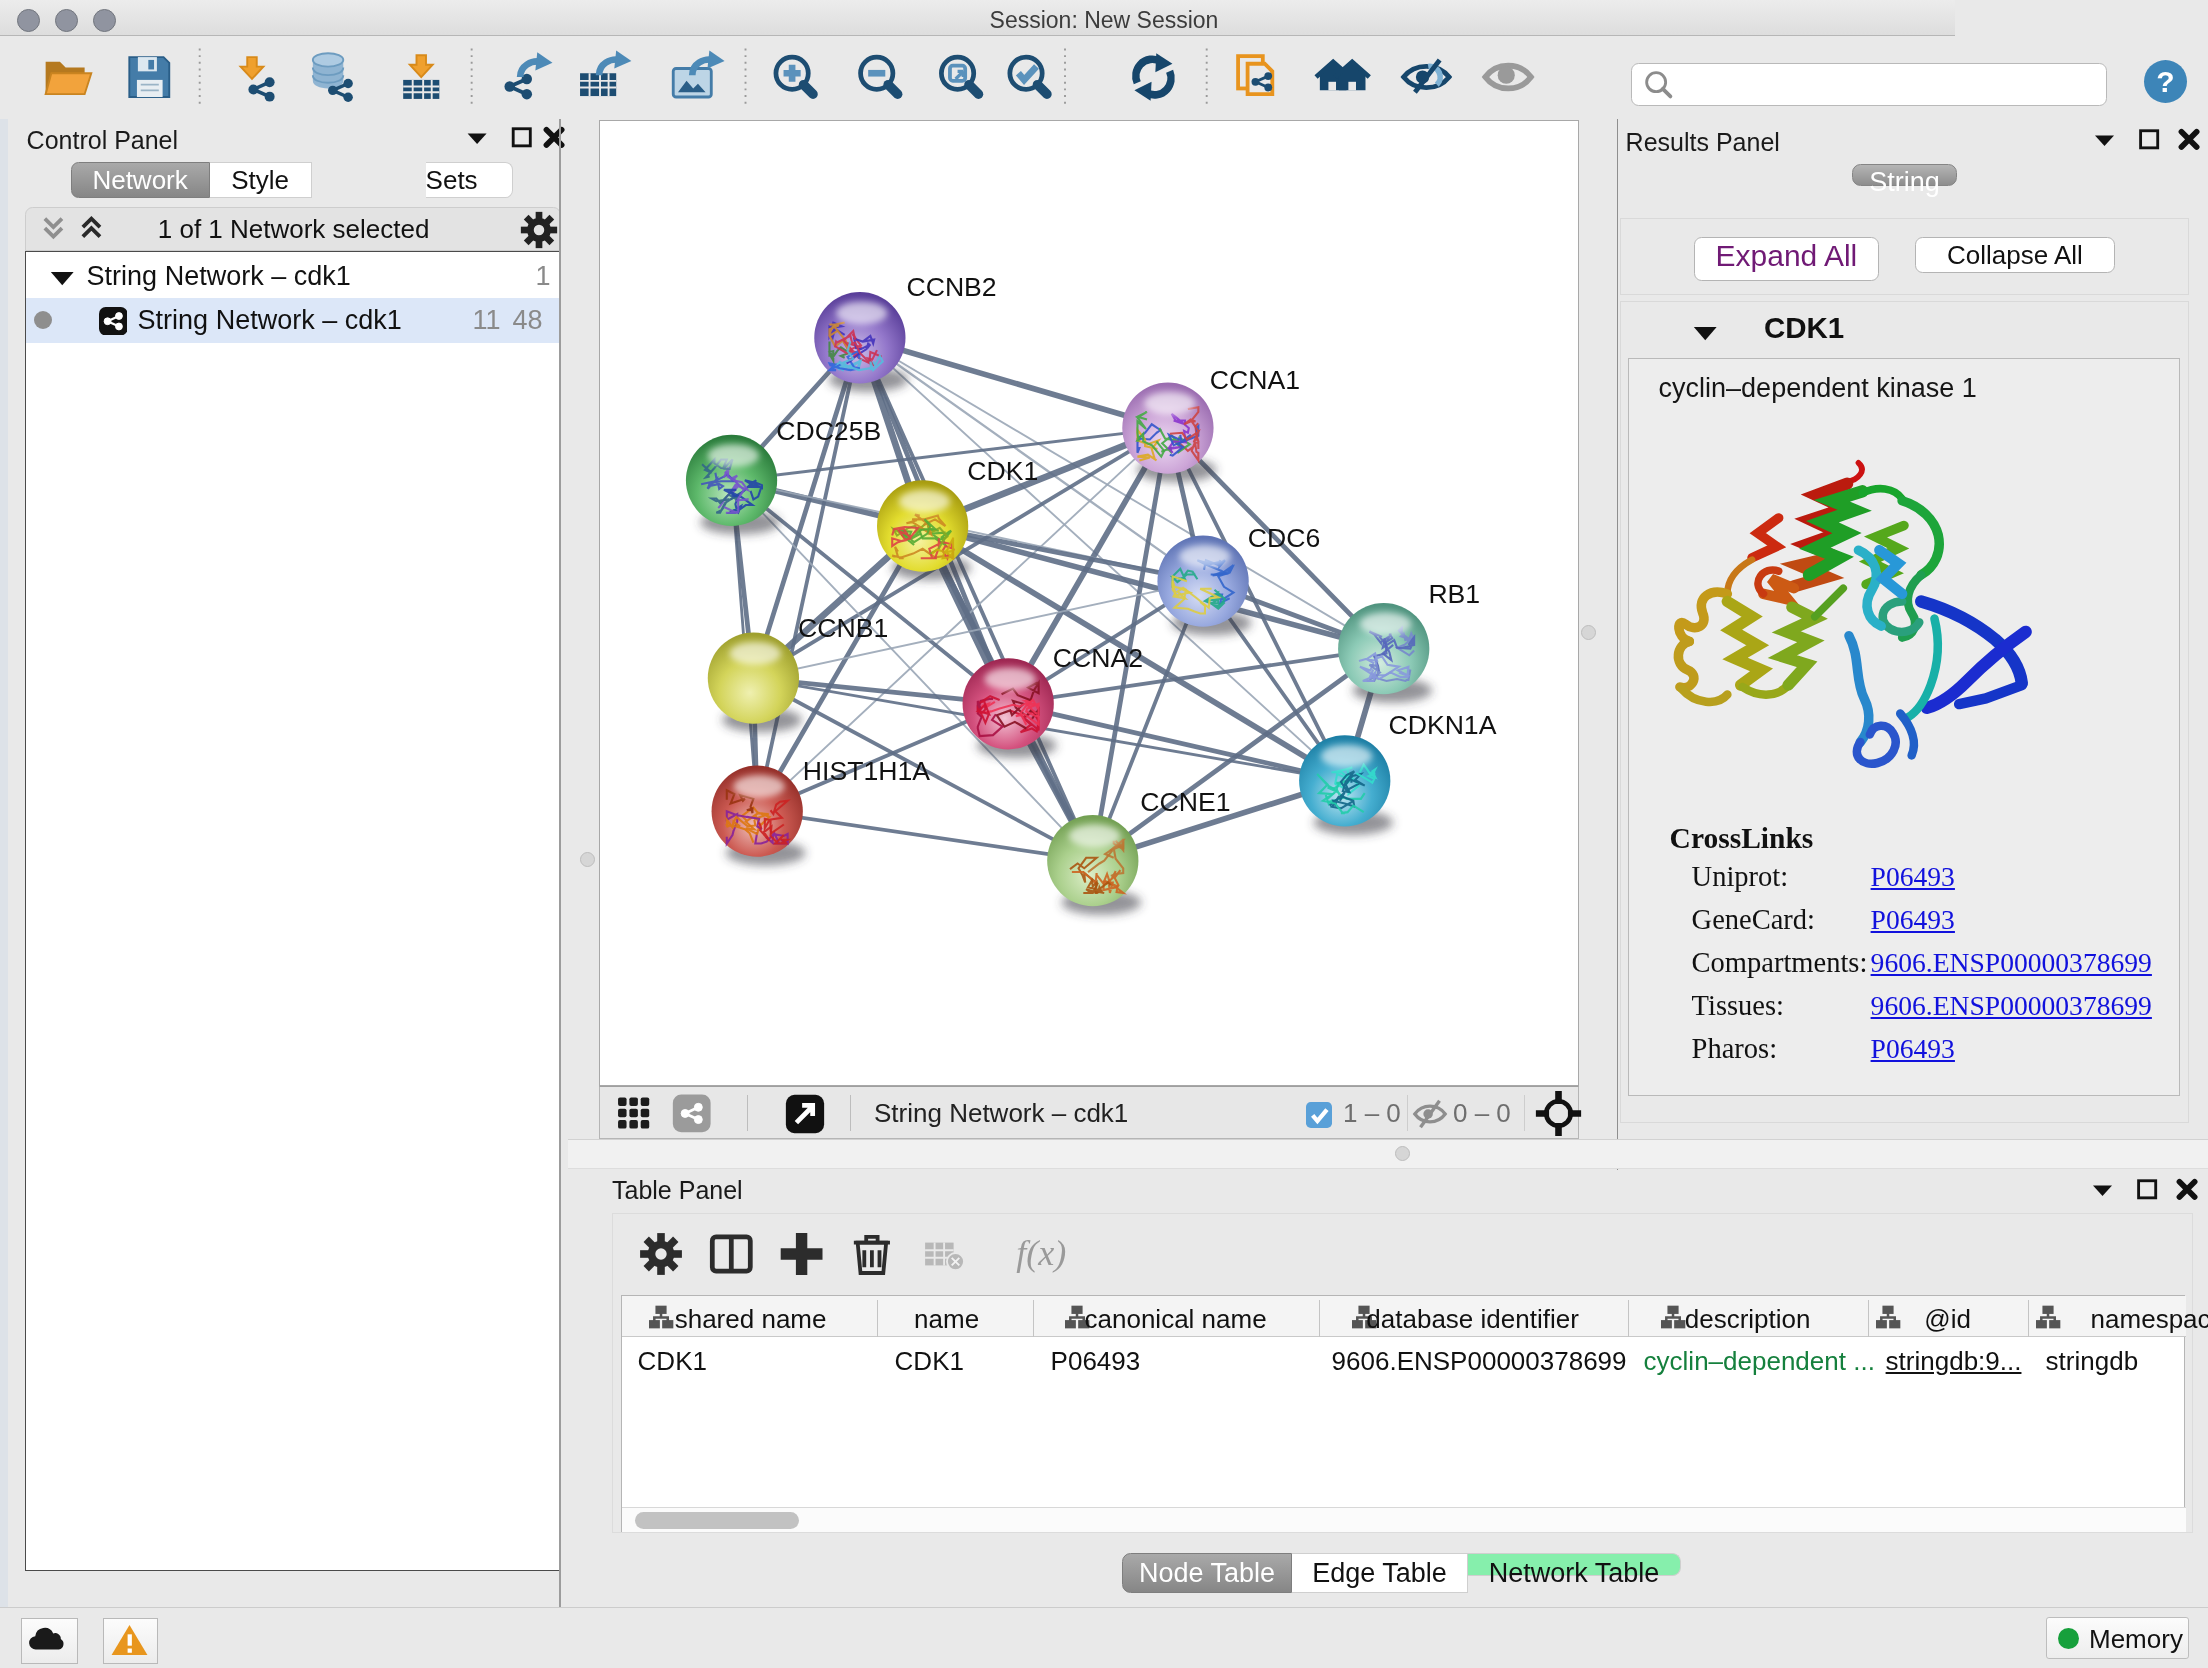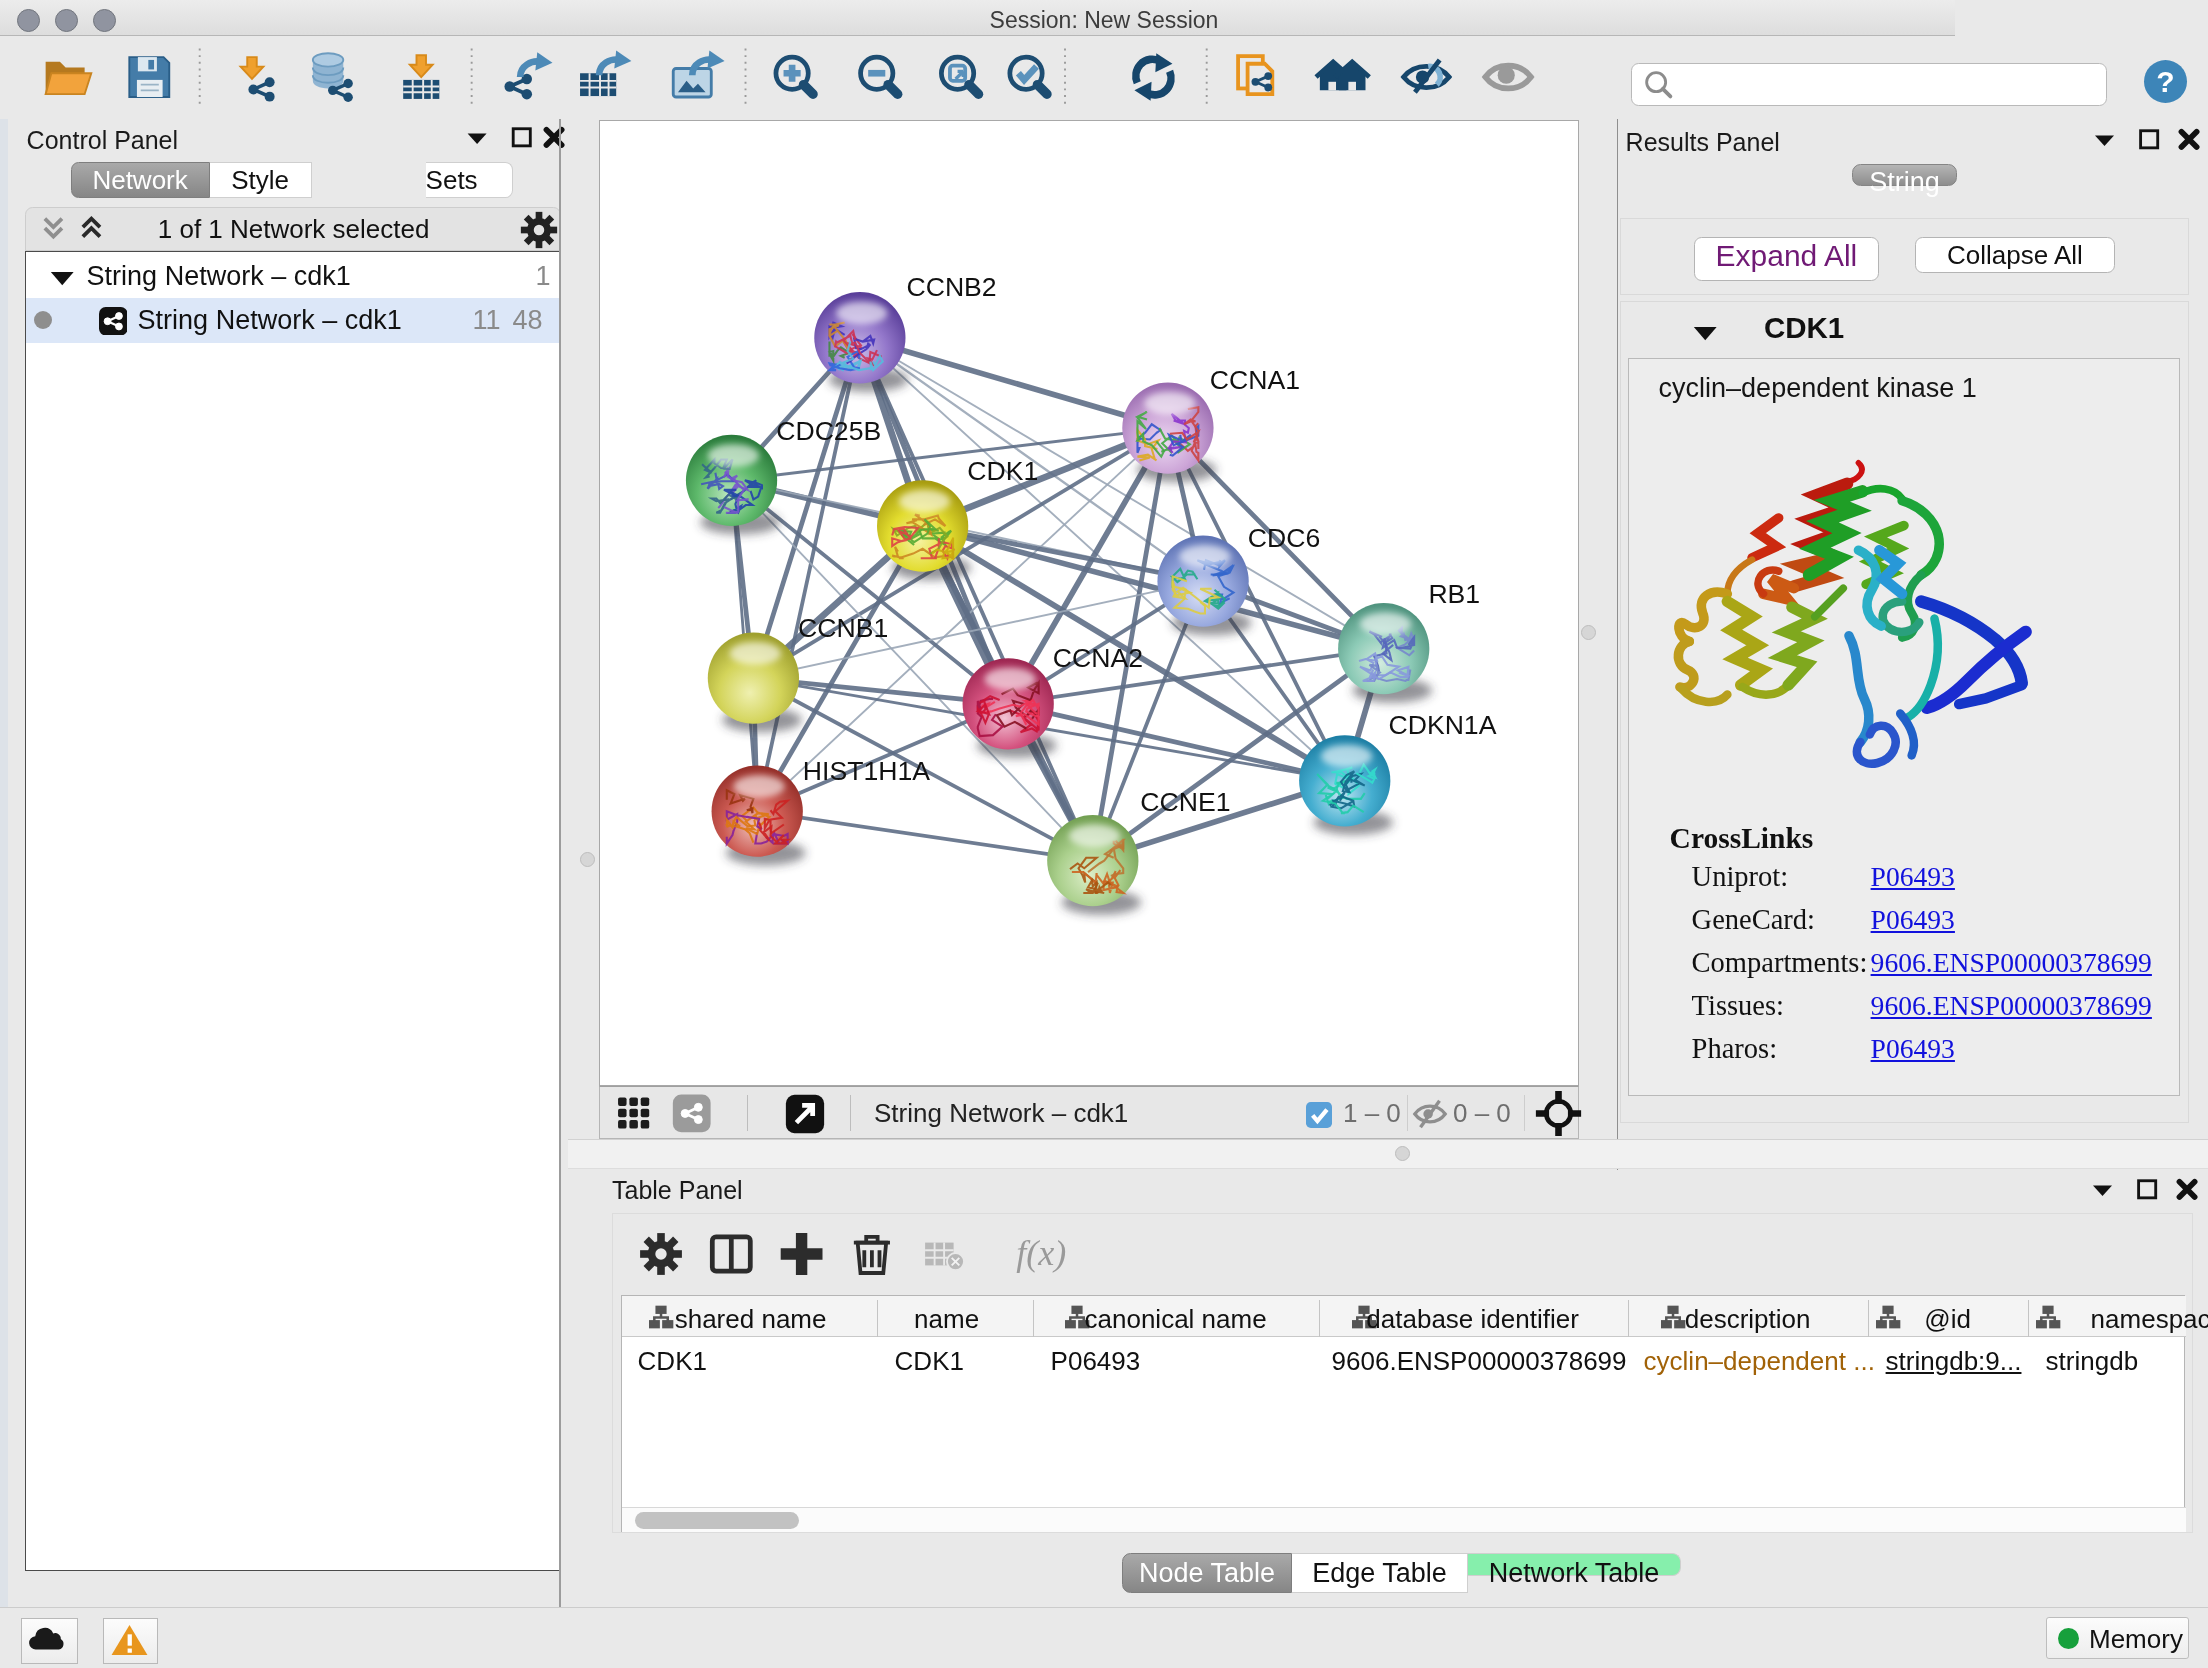--- a/index.html
+++ b/index.html
@@ -723,21 +723,21 @@
             <rect x="15" y="17" width="9" height="6" fill="#555"></rect>
             <path d="M 12.5,8 v5 M 5.5,17 v-4 h14 v4"></path>
           </g>
         </svg>
         <div class="abs" style="left:1469px;top:7.6px;width:147px;text-align:left;font-size:26px;color:#111;overflow:hidden;white-space:nowrap;">namespace</div>
         <div class="abs" style="left:0;top:42px;width:1564px;height:44px;">
         <div class="abs" style="left:16px;top:7.6px;font-size:26px;color:#111;">CDK1</div>
         <div class="abs" style="left:273px;top:7.6px;font-size:26px;color:#111;">CDK1</div>
         <div class="abs" style="left:429px;top:7.6px;font-size:26px;color:#111;">P06493</div>
         <div class="abs" style="left:710px;top:7.6px;font-size:26px;color:#111;">9606.ENSP00000378699</div>
-        <div class="abs" style="left:1022px;top:7.6px;font-size:26px;color:#a16207;">cyclin–dependent ...</div>
+        <div class="abs" style="left:1022px;top:7.6px;font-size:26px;color:#15803d;">cyclin–dependent ...</div>
         <div class="abs" style="left:1264px;top:7.6px;font-size:26px;color:#111;text-decoration:underline;">stringdb:9...</div>
         <div class="abs" style="left:1424px;top:7.6px;font-size:26px;color:#111;">stringdb</div>
         </div>
         <div class="abs" style="left:0; top:211px; width:1564px; height:25px; background:#fbfbfb; border-top:1px solid #d8d8d8;">
           <div class="abs" style="left:13.3px; top:3.8px; width:164px; height:17px; background:#c2c2c2; border-radius:8.6px;"></div>
         </div>
       </div>
     </div>
     <div class="abs" style="left:554px; top:383px; height:40px;">
       <div class="abs" style="left:0; width:170px; height:40px; background:linear-gradient(#a9a9a9,#868686); border:1px solid #7e7e7e; border-radius:8.6px 0 0 8.6px; color:#fff; font-size:27px; text-align:center; line-height:39px;">Node Table</div>

